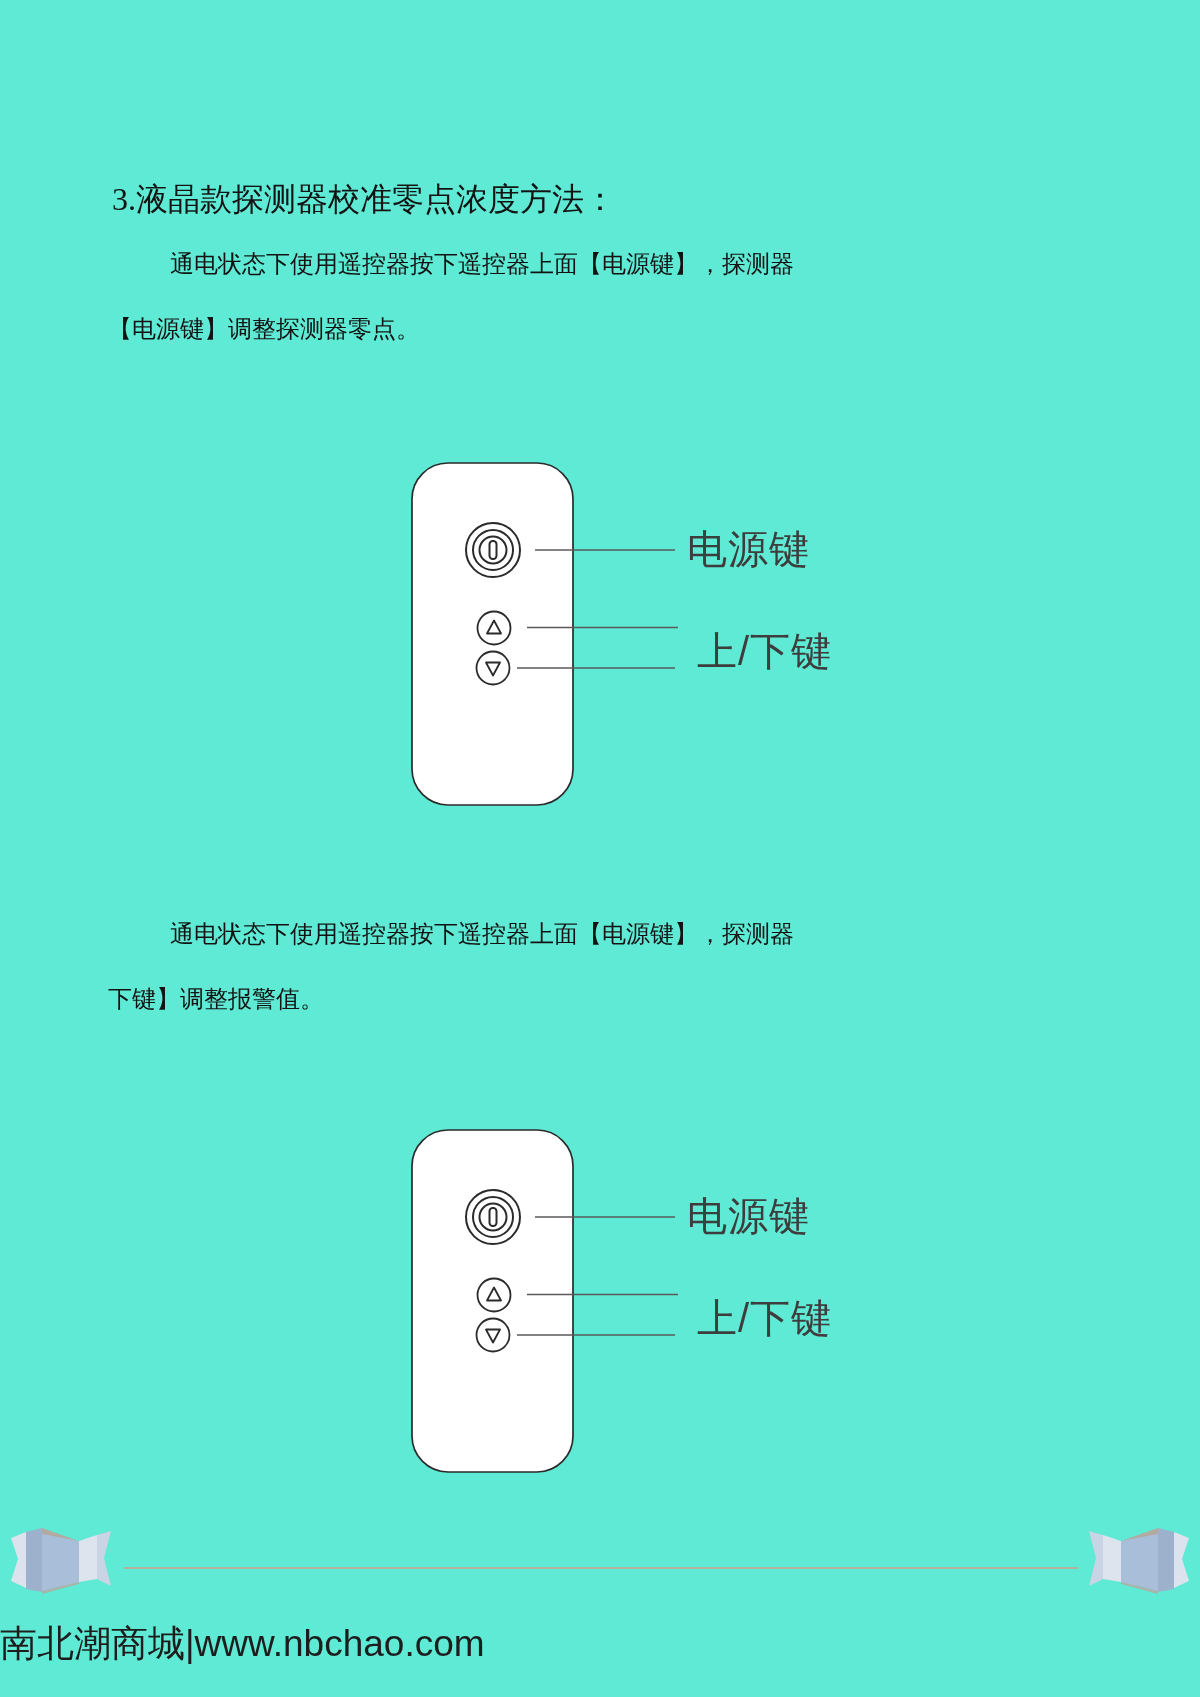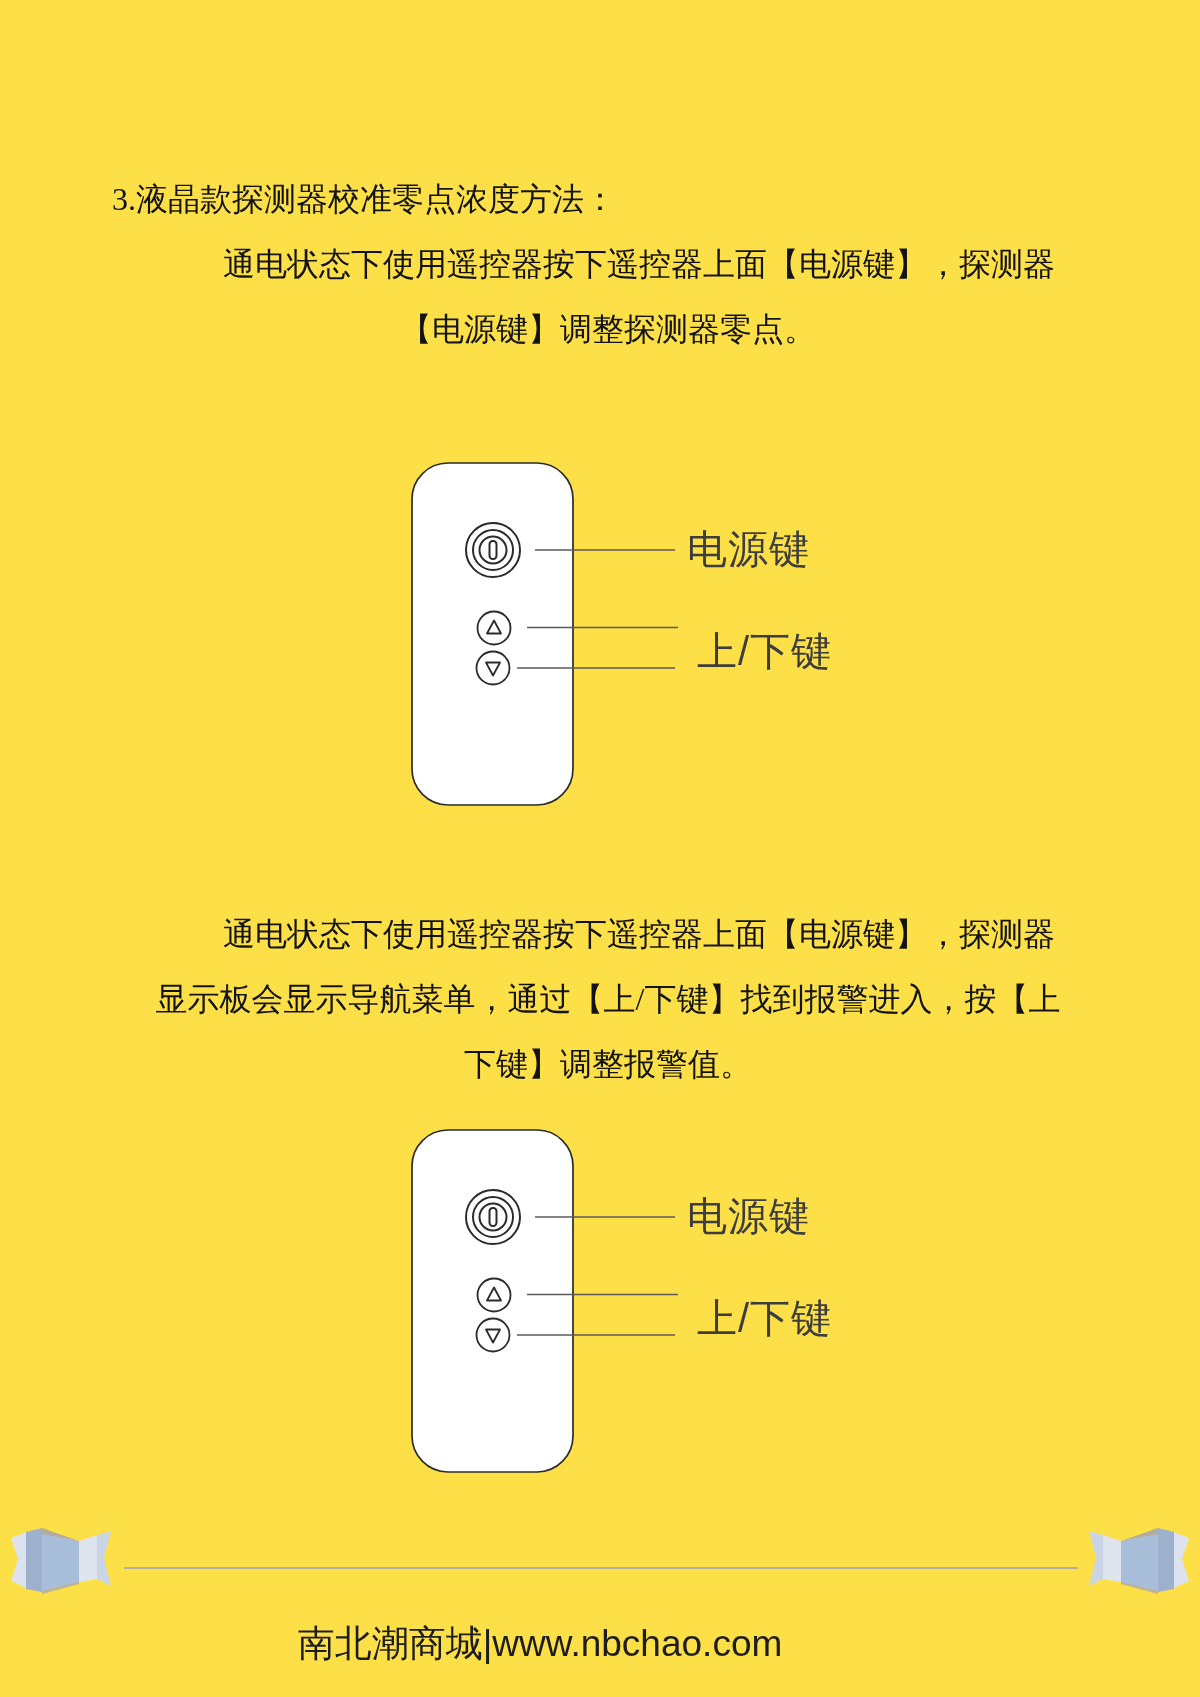--- a/index.html
+++ b/index.html
@@ -1,42 +1,41 @@
 <!DOCTYPE html>
 <html><head>
 <meta charset="utf-8">
 <style>
   html,body{margin:0;padding:0;background:#ffffff;}
   .page{
     position:relative;
     width:1200px;
     height:1697px;
-    background:#fde047;
+    background:#5eead4;
     overflow:hidden;
     font-family:"Liberation Serif","DejaVu Serif",serif;
     color:#161616;
     text-decoration:underline;
   }
   
   .sec-heading{
     position:absolute;
     left:112px;
     font-size:32px;
     line-height:42px;
     white-space:nowrap;
     color:#131313;
   }
   .para{
     position:absolute;
     left:108px;
     width:1000px;
-    font-size:32px;
+    font-size:24px;
     line-height:65px;
     color:#131313;
-    text-align:center;
   }
   .para .line{white-space:nowrap;}
   .para .line.indent{padding-left:62px;}
   
   .figure-svg{position:absolute;left:360px;width:480px;height:380px;}
   .fig1{top:440px;}
   .fig2{top:1107px;}
   .callout-label{
     position:absolute;
     font-family:"Liberation Sans","DejaVu Sans",sans-serif;
@@ -57,21 +56,20 @@
     width:954px;height:2px;
     background:#b3b19b;
   }
   .ornament{position:absolute;top:1528px;width:104px;height:70px;}
   .ornament-left{left:8px;}
   .ornament-right{left:1088px;transform:scaleX(-1);}
   .footer-text{
     position:absolute;
     left:0;top:1622px;
     width:1080px;
-    text-align:center;
     font-family:"Liberation Sans","DejaVu Sans",sans-serif;
     font-size:37px;
     line-height:44px;
     color:#1d1d1d;
   }
 </style>
 </head>
 <body>
 
 <div class="page">
@@ -118,21 +116,20 @@
 
   <svg class="figure-svg fig1" viewBox="0 0 480 380">
     <use href="#remote-sym"></use>
   </svg>
   <div class="callout-label lbl-power-1">电源键</div>
   <div class="callout-label lbl-updown-1">上/下键</div>
 
 
   <div class="para" style="top:902px">
     <div class="line indent">通电状态下使用遥控器按下遥控器上面【电源键】，探测器</div>
-    <div class="line">显示板会显示导航菜单，通过【上/下键】找到报警进入，按【上</div>
     <div class="line">下键】调整报警值。</div>
   </div>
 
   <svg class="figure-svg fig2" viewBox="0 0 480 380">
     <use href="#remote-sym"></use>
   </svg>
   <div class="callout-label lbl-power-2">电源键</div>
   <div class="callout-label lbl-updown-2">上/下键</div>
 
   <svg class="ornament ornament-left" viewBox="0 0 104 70">

